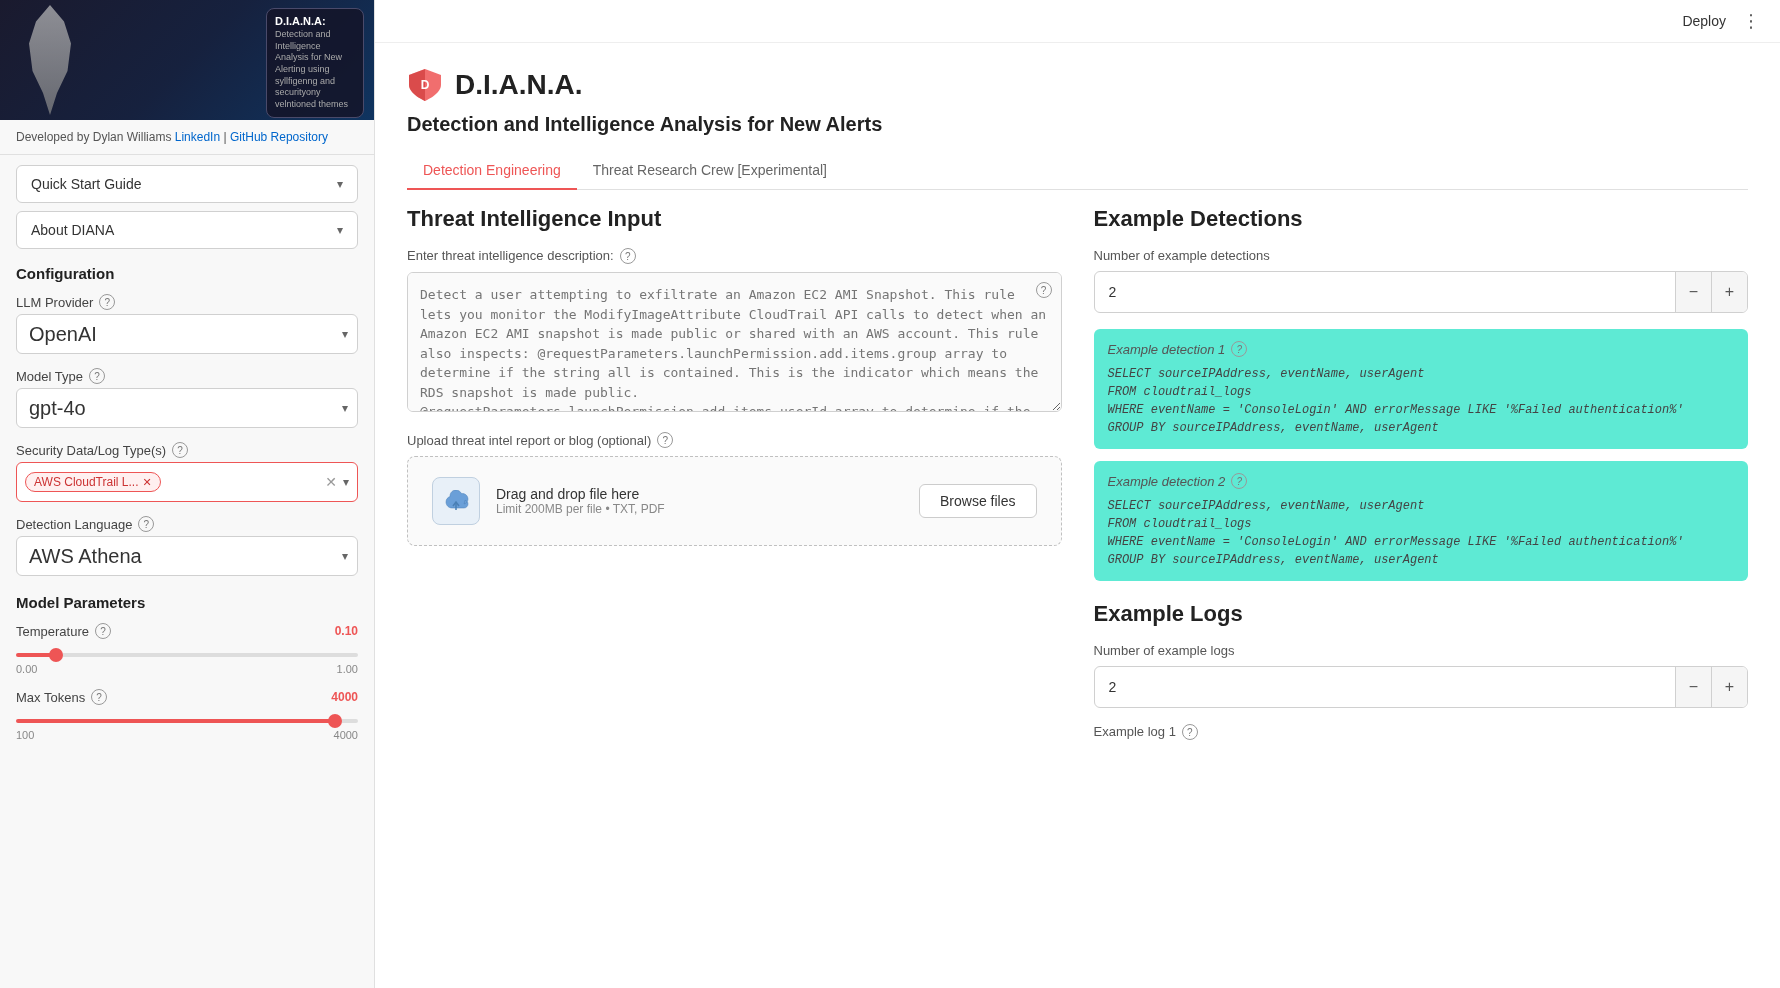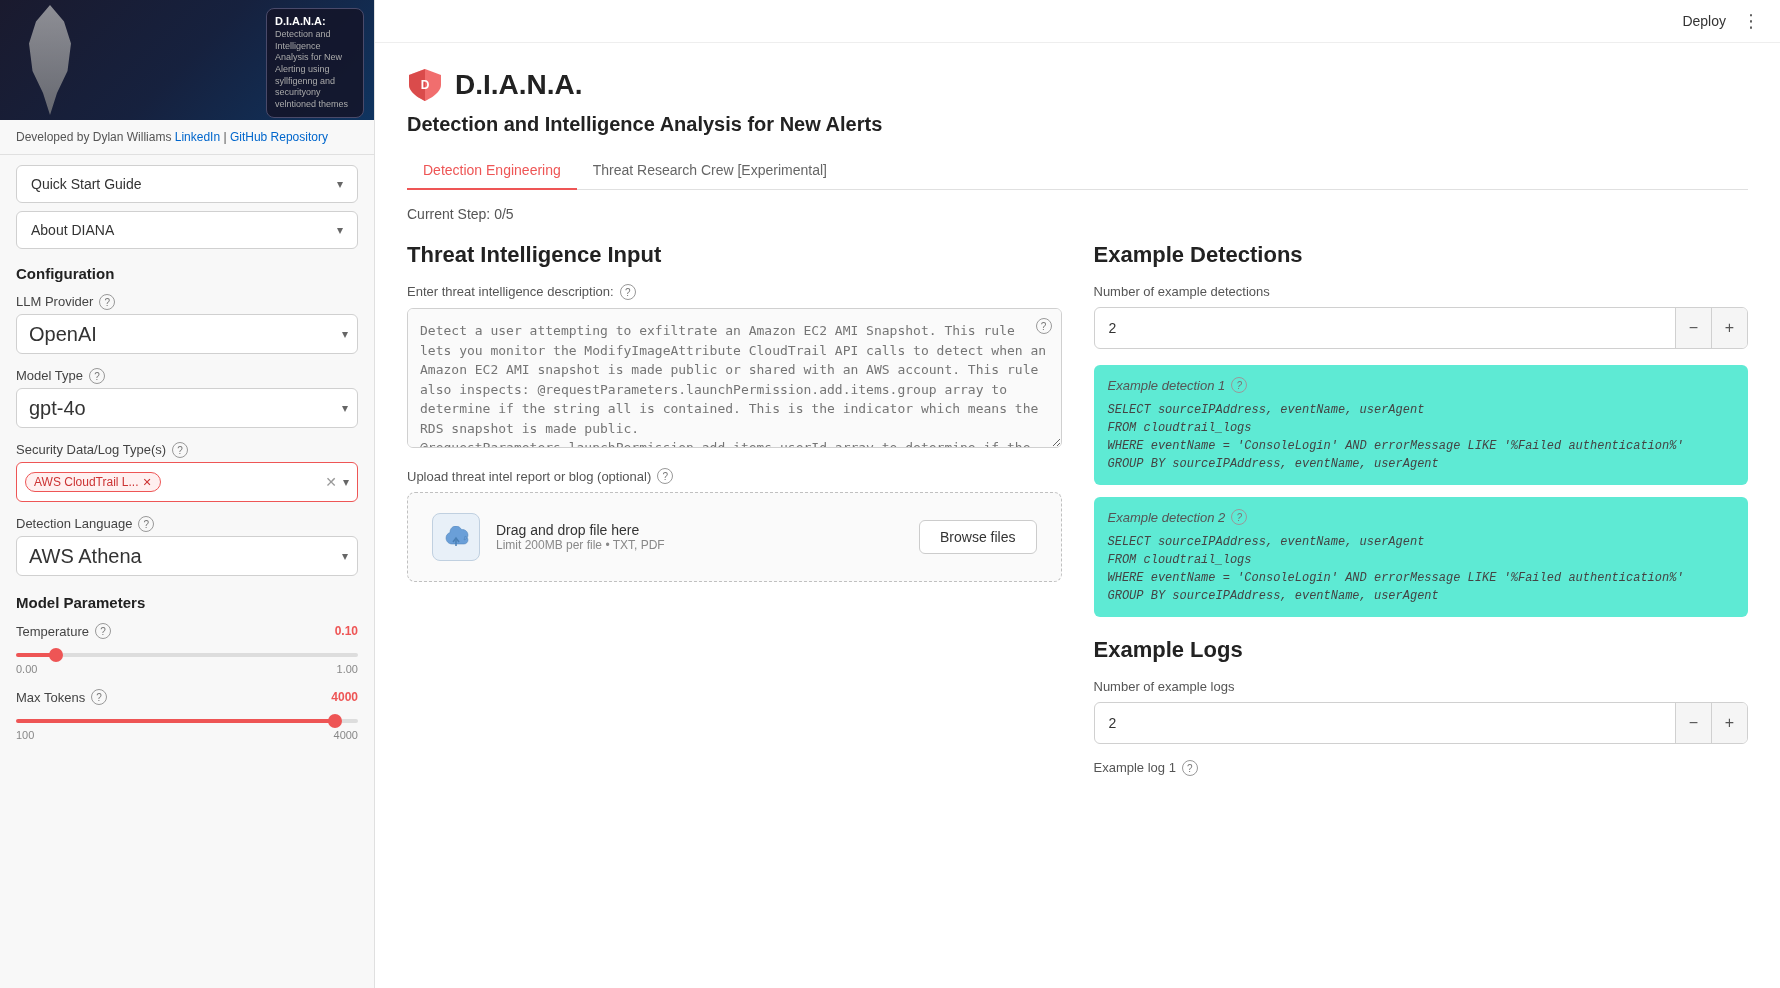--- a/index.html
+++ b/index.html
@@ -92,21 +92,21 @@
       font-weight: 700;
       color: #222;
       margin-bottom: 12px;
     }
 
     .field-label {
       font-size: 13px;
       color: #444;
       margin-bottom: 4px;
       display: flex;
-      align-items: flex-start;
+      align-items: center;
       gap: 6px;
     }
     .help-icon {
       width: 16px; height: 16px;
       border-radius: 50%;
       border: 1px solid #999;
       display: inline-flex;
       align-items: center;
       justify-content: center;
       font-size: 10px;
@@ -495,21 +495,20 @@
       <h1 class="app-title">D.I.A.N.A.</h1>
     </div>
 
     <div class="app-subtitle">Detection and Intelligence Analysis for New Alerts</div>
 
     <div class="tabs">
       <div class="tab active">Detection Engineering</div>
       <div class="tab">Threat Research Crew [Experimental]</div>
     </div>
 
-    <div class="step-label">Current Step: 0/5</div>
 
     <div class="two-col">
 
       <div>
         <div class="section-title">Threat Intelligence Input</div>
 
         <div class="field-desc">
           <span>Enter threat intelligence description:</span>
           <span class="help-icon">?</span>
         </div>

